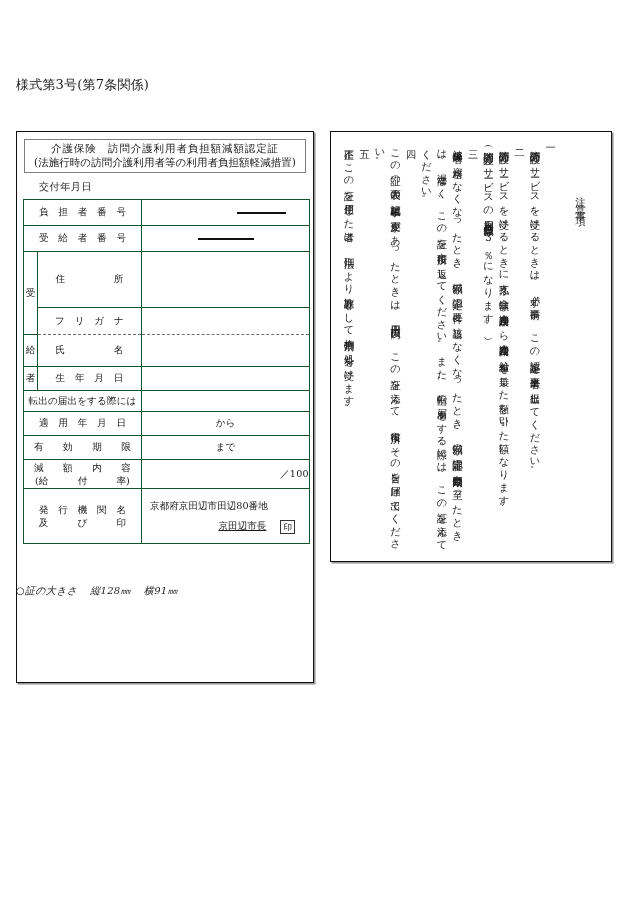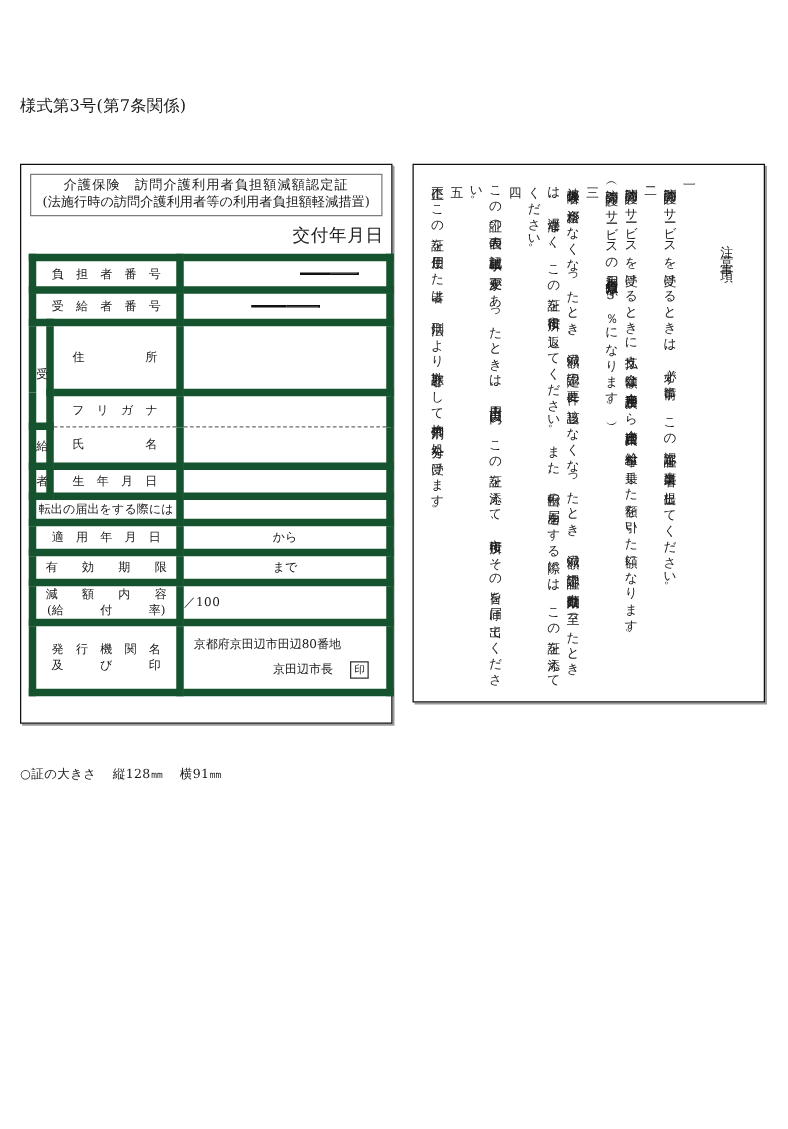--- a/index.html
+++ b/index.html
@@ -42,21 +42,21 @@
   .side-caption.back  { left: 330px; top: 110px; width: 282px; }
 
   
   .card {
     position: absolute;
     border: 1px solid #0f0f0f;
     box-shadow: 1.6px 1.6px 0 0 #9a9a9a;
     background: #fff;
     box-sizing: border-box;
   }
-  .card.front { left: 16px;  top: 131px; width: 298px; height: 448px; }
+  .card.front { left: 16px;  top: 131px; width: 298px; height: 552px; }
   .card.back  { left: 330px; top: 131px; width: 282px; height: 431px; }
 
   
   .front-inner {
     position: absolute;
     inset: 0;
     padding: 6px 6px 0 6px;
     box-sizing: border-box;
   }
   .title-box {
@@ -68,35 +68,34 @@
   .title-line {
     font-size: 10.5px;
     line-height: 13.5px;
     white-space: nowrap;
     text-align: center;
   }
   .title-line.l1 { letter-spacing: 0.9px; }
   .title-line.l2 { letter-spacing: 0.05px; }
 
   .issue-date {
-    font-size: 14px;
+    font-size: 10px;
     margin: 7px 0 5px 16px;
     letter-spacing: 0.6px;
-    text-align: right;
   }
 
   
   table.grid {
     border-collapse: collapse;
     width: 286px;
     table-layout: fixed;
     margin: 0 auto;
   }
   table.grid td {
-    border: 6px solid #14532d;
+    border: 1px solid #14532d;
     font-size: 9.6px;
     padding: 0;
     vertical-align: middle;
     box-sizing: border-box;
   }
   .lbl {
     text-align: center;
     letter-spacing: 0.1px;
     white-space: nowrap;
     padding: 0 2px !important;
@@ -120,32 +119,33 @@
     box-sizing: border-box;
     height: 100%;
   }
   .nc.dash { border-right: 1px dashed #6d6d6d; }
   .nc.last { border-right: none; }
   .nc.thickbox {
     border: 1.8px solid #111;
   }
   .right-text { text-align: center; padding-right: 8px; font-size: 9.6px; }
 
-  .slash-cell { text-align: left; font-size: 9.6px; letter-spacing: 0.3px; }
+  .slash-cell { text-align: right; font-size: 9.6px; letter-spacing: 0.3px; }
 
   .issuer-cell {
     padding: 6px 8px 7px 8px !important;
     font-size: 9.4px;
     line-height: 17px;
   }
   .issuer-line2 {
     text-align: right;
     padding-right: 6px;
     margin-top: 3px;
     white-space: nowrap;
+    text-decoration: underline;
   }
   .seal {
     display: inline-block;
     border: 1px solid #333;
     font-size: 8.6px;
     line-height: 10px;
     padding: 1px 2px;
     margin-left: 14px;
     vertical-align: middle;
   }
@@ -206,24 +206,25 @@
     letter-spacing: 1.1px;
     height: 404px;
     max-height: 404px;
     box-sizing: border-box;
   }
 
   
   .size-note {
     position: absolute;
     left: 16px;
-    top: 612px;
+    top: 584px;
     font-size: 10px;
     letter-spacing: 0.3px;
     white-space: nowrap;
+    font-style: italic;
   }
   .size-note .gap { display: inline-block; width: 13px; }
 </style>
 </head>
 <body>
 
 <div class="page">
 
   <div class="form-no">様式第3号(第7条関係)</div>
 

